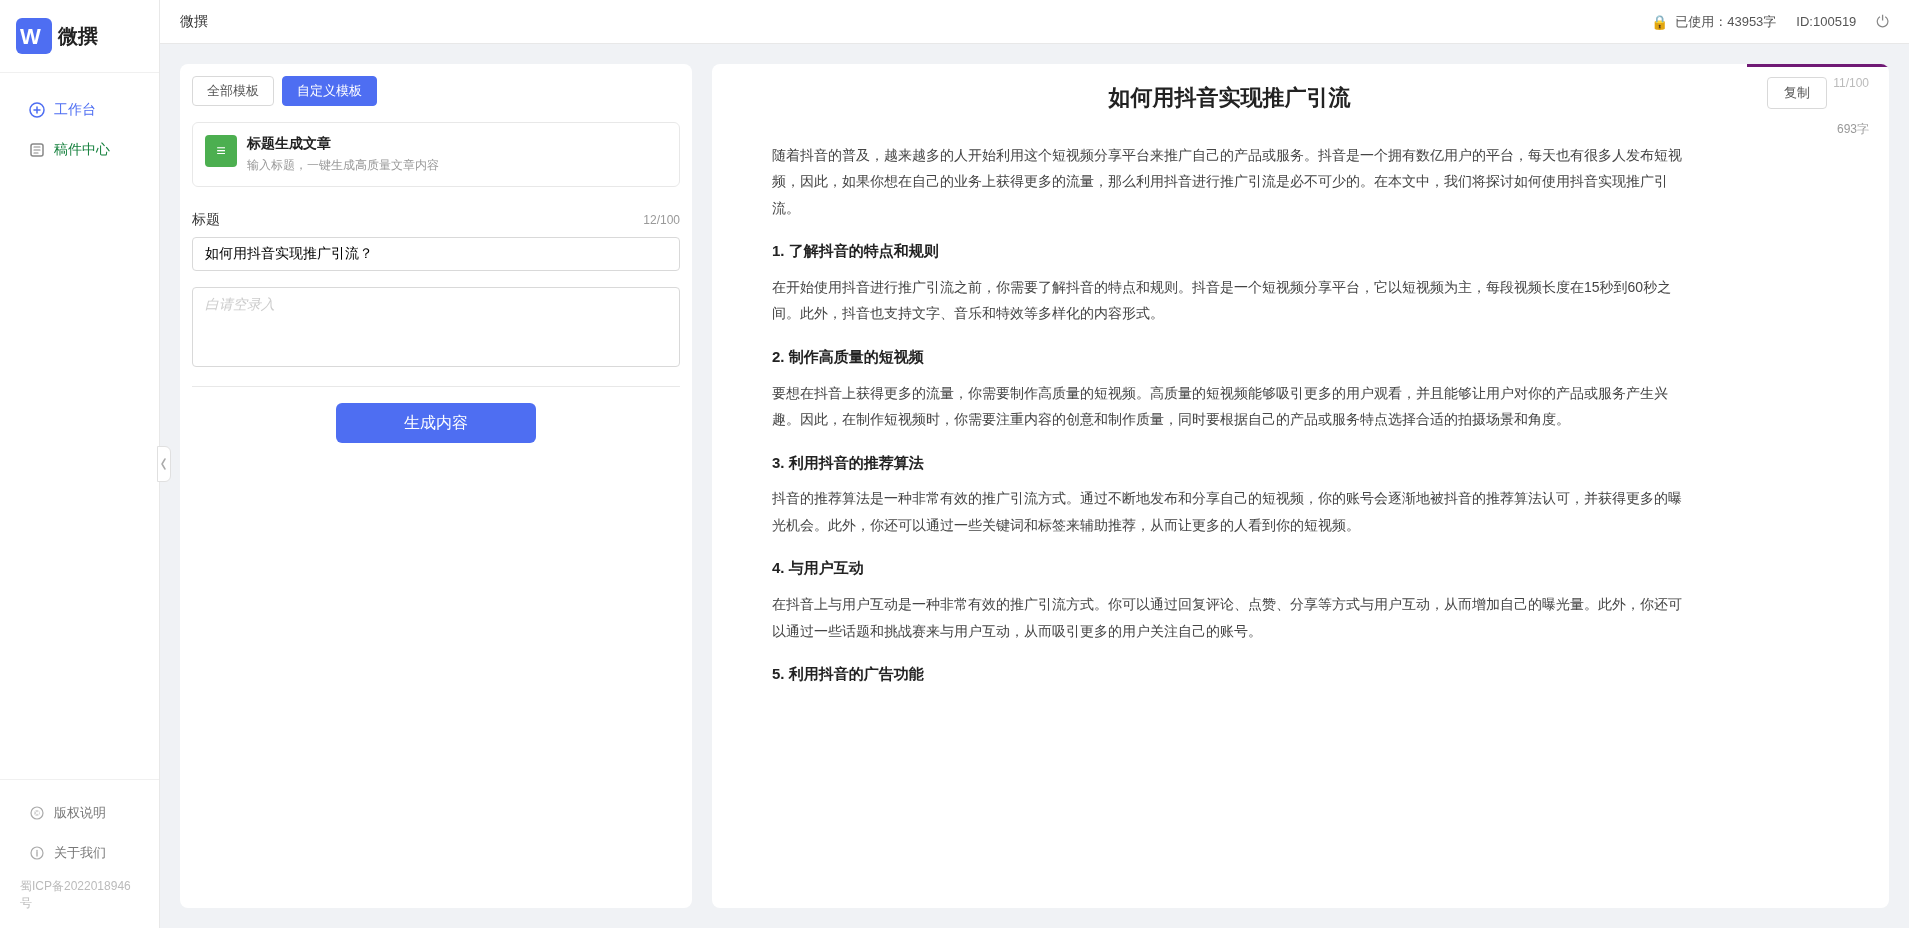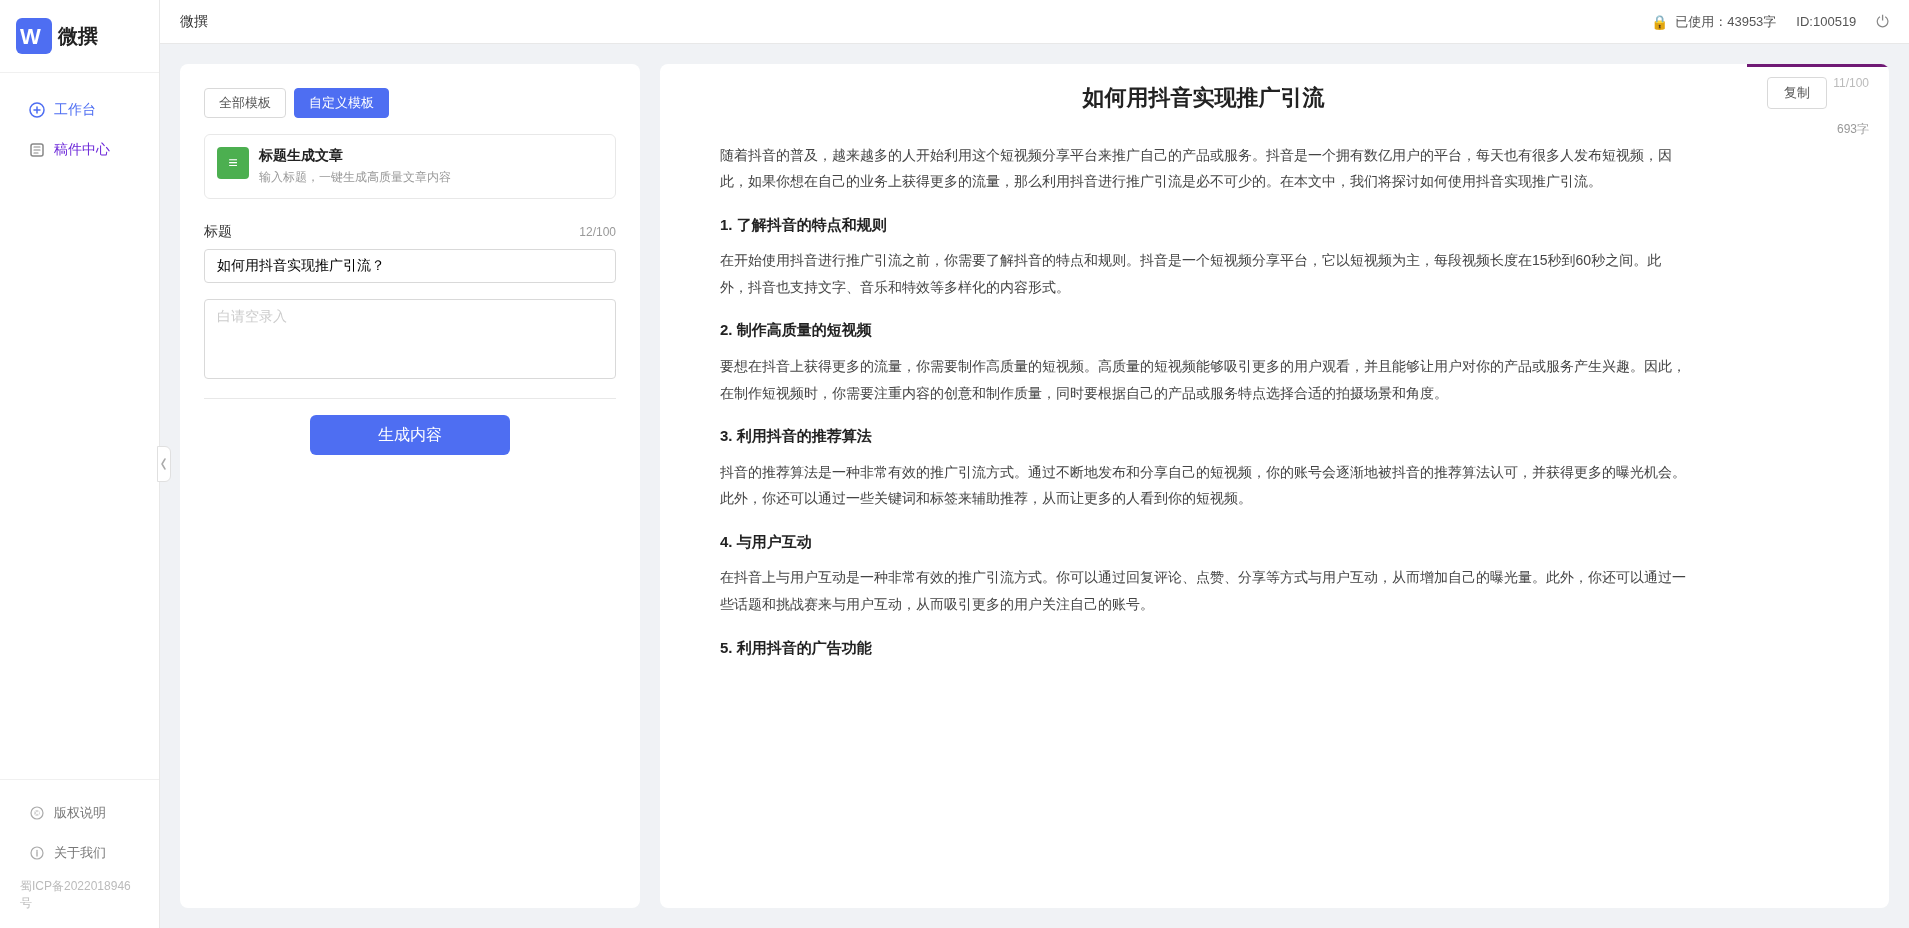--- a/index.html
+++ b/index.html
@@ -47,21 +47,21 @@
       flex: 1;
       padding: 16px 0;
     }
 
     .nav-item {
       display: flex;
       align-items: center;
       gap: 8px;
       padding: 10px 20px;
       cursor: pointer;
-      color: #6d28d9;
+      color: #15803d;
       font-size: 14px;
       border-radius: 4px;
       margin: 2px 8px;
     }
     .nav-item.active { color: #4e6ef2; align-items: flex-end; }
 
     .nav-icon {
       width: 18px;
       height: 18px;
       display: flex;
@@ -162,26 +162,26 @@
     #content {
       flex: 1;
       display: flex;
       overflow: hidden;
       padding: 20px;
       gap: 20px;
     }
 
     
     .left-panel {
-      width: 460px;
+      width: 512px;
       background: #fff;
       border-radius: 8px;
       display: flex;
       flex-direction: column;
-      padding: 24px;
+      padding: 12px;
       flex-shrink: 0;
       overflow-y: auto;
     }
 
     .template-tabs {
       display: flex;
       gap: 8px;
       margin-bottom: 16px;
     }
 
@@ -268,20 +268,21 @@
     .form-textarea {
       width: 100%;
       padding: 8px 12px;
       border: 1px solid #d9d9d9;
       border-radius: 4px;
       font-size: 14px;
       outline: none;
       resize: none;
       min-height: 80px;
       color: #bbb;
+      font-style: italic;
     }
 
     .form-textarea::placeholder { color: #ccc; }
 
     .divider {
       border: none;
       border-top: 1px solid #e8e8e8;
       margin: 16px 0;
     }
 

